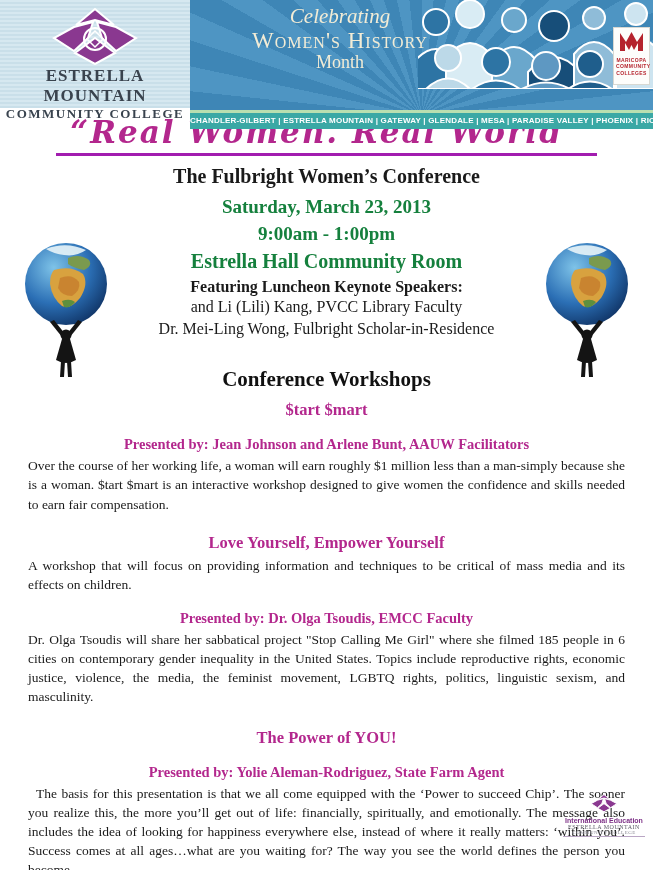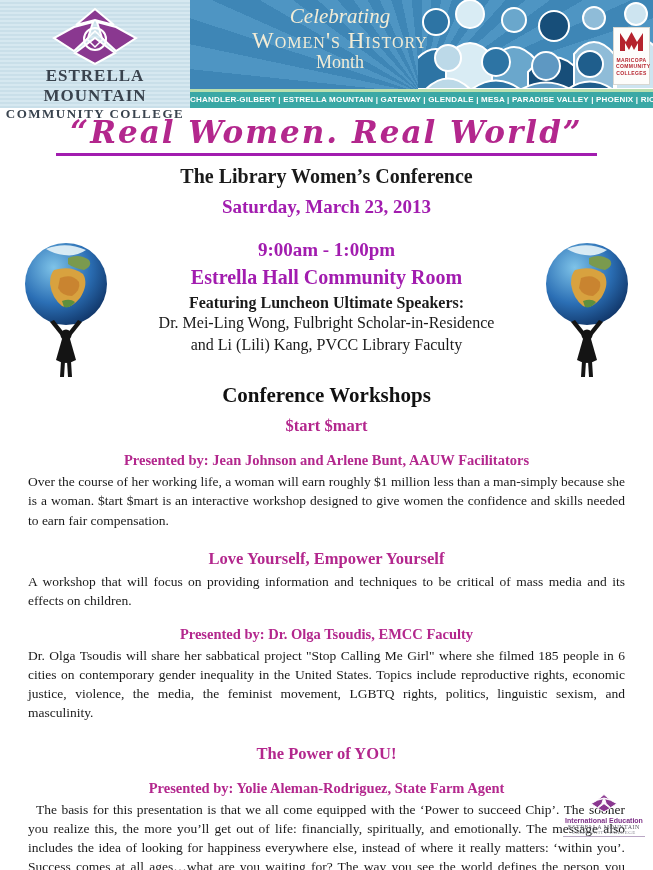--- a/index.html
+++ b/index.html
@@ -16,21 +16,21 @@
     position:absolute; left:0; top:0; width:190px; height:108px;
     background:repeating-linear-gradient(180deg,#d6e8f0 0 2px,#c9dfe9 2px 4px);
     text-align:center;
   }
   .diamond-logo { display:block; margin:7px auto 0; }
   .college-line1 { font-size:17px; font-weight:bold; letter-spacing:1px; color:#39434e; margin-top:1px; }
   .college-line2 { font-size:13px; font-weight:bold; letter-spacing:1.5px; color:#39434e; }
 
   .header-right { position:absolute; left:190px; top:0; width:463px; height:108px; }
   .banner {
-    position:relative; width:100%; height:89px; overflow:hidden;
+    position:relative; width:100%; height:110px; overflow:hidden;
     background:repeating-conic-gradient(from -90deg at 50% 105%, #3e86b6 0deg 6deg, #4e95c3 6deg 12deg);
   }
   .banner-text { position:absolute; left:0; top:4px; width:300px; text-align:center; color:#f2ecd6; }
   .banner-celebrating { font-style:italic; font-size:21px; }
   .banner-whm { font-variant:small-caps; font-size:23px; letter-spacing:1px; line-height:1.0; }
   .banner-month { font-size:18px; }
   .faces { position:absolute; right:0; top:0; }
   .maricopa {
     position:absolute; right:3px; top:27px; width:37px; height:58px;
     background:#fdfdfb; border:1px solid #d8d8d2; padding:2px 2px 1px; text-align:center;
@@ -48,23 +48,23 @@
 
   
   .presents { margin-top:10px; text-align:center; font-size:19px; font-weight:bold; }
   .main-title-wrap { text-align:center; margin-top:6px; }
   .main-title {
     display:inline-block; padding:0 14px 3px; border-bottom:3px solid #a21caf;
     color:#b3278d; font-size:31px; font-weight:bold; font-style:italic;
     letter-spacing:2px; font-family:"DejaVu Serif", cursive;
   }
   .subtitle { margin-top:9px; text-align:center; font-size:20px; font-weight:bold; }
-  .ev-line { text-align:center; font-weight:bold; color:#a21caf; }
+  .ev-line { text-align:center; font-weight:bold; color:#15803d; }
   .ev-date { margin-top:8px; font-size:19px; }
-  .ev-time { margin-top:21px; font-size:19px; }
+  .ev-time { margin-top:5px; font-size:19px; }
   .ev-loc  { margin-top:5px; font-size:20px; }
   .keynote-heading { margin-top:5px; text-align:center; font-size:16px; font-weight:bold; }
   .keynote-line { text-align:center; font-size:16px; line-height:1.35; }
 
   
   .globe-left  { position:absolute; left:16px;  top:240px; }
   .globe-right { position:absolute; right:16px; top:240px; }
 
   
   .workshops-heading { margin-top:28px; text-align:center; font-size:21px; font-weight:bold; color:#111; }
@@ -161,27 +161,27 @@
       </div>
       <div class="green-line"></div>
       <div class="strip">CHANDLER-GILBERT | ESTRELLA MOUNTAIN | GATEWAY | GLENDALE | MESA | PARADISE VALLEY | PHOENIX | RIO SALADO | SCOTTSDALE | SOUTH MOUNTAIN</div>
     </div>
   </header>
 
   <main>
     <div class="main-title-wrap">
       <span class="main-title">“Real Women.  Real World”</span>
     </div>
-    <div class="subtitle">The Library Women’s Conference</div>
+    <div class="subtitle">The Fulbright Women’s Conference</div>
     <div class="ev-line ev-date">Saturday, March 23, 2013</div>
     <div class="ev-line ev-time">9:00am - 1:00pm</div>
     <div class="ev-line ev-loc">Estrella Hall Community Room</div>
-    <div class="keynote-heading">Featuring Luncheon Ultimate Speakers:</div>
+    <div class="keynote-heading">Featuring Luncheon Keynote Speakers:</div>
+    <div class="keynote-line">and  Li (Lili) Kang, PVCC Library Faculty</div>
     <div class="keynote-line">Dr. Mei-Ling Wong, Fulbright Scholar-in-Residence</div>
-    <div class="keynote-line">and  Li (Lili) Kang, PVCC Library Faculty</div>
 
     <div class="globe-left">
       <svg width="100" height="138" viewBox="0 0 100 138">
         <defs>
           <radialGradient id="ocean1" cx="35%" cy="30%" r="80%">
             <stop offset="0%" stop-color="#7ec3e8"></stop>
               <stop offset="55%" stop-color="#2b6fb5"></stop>
               <stop offset="100%" stop-color="#0d2e5e"></stop>
           </radialGradient>
         </defs>

